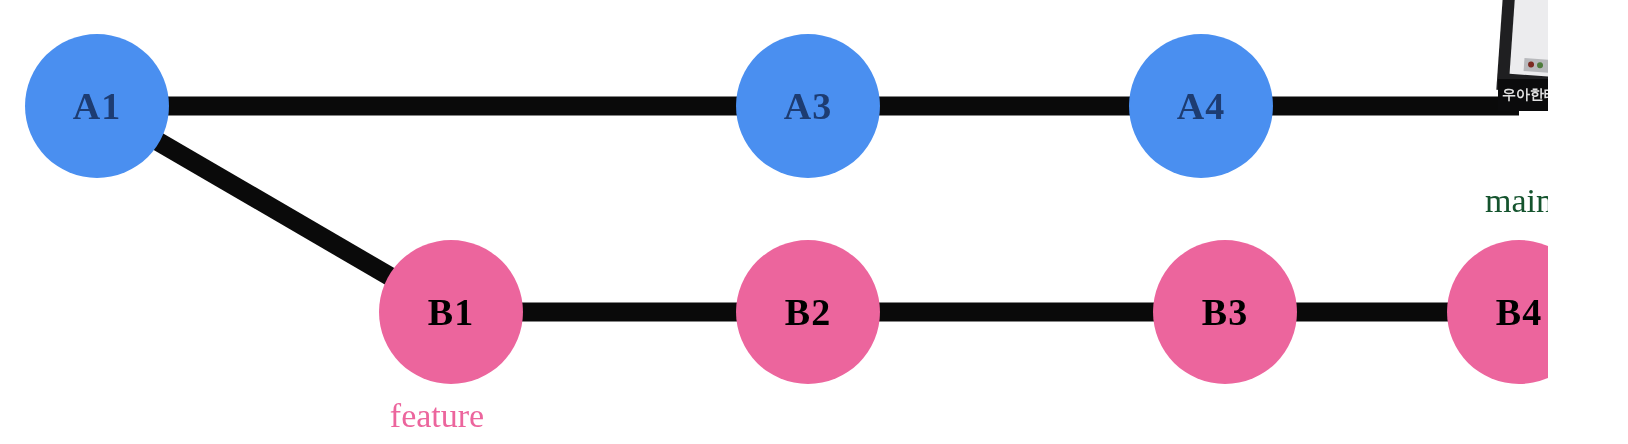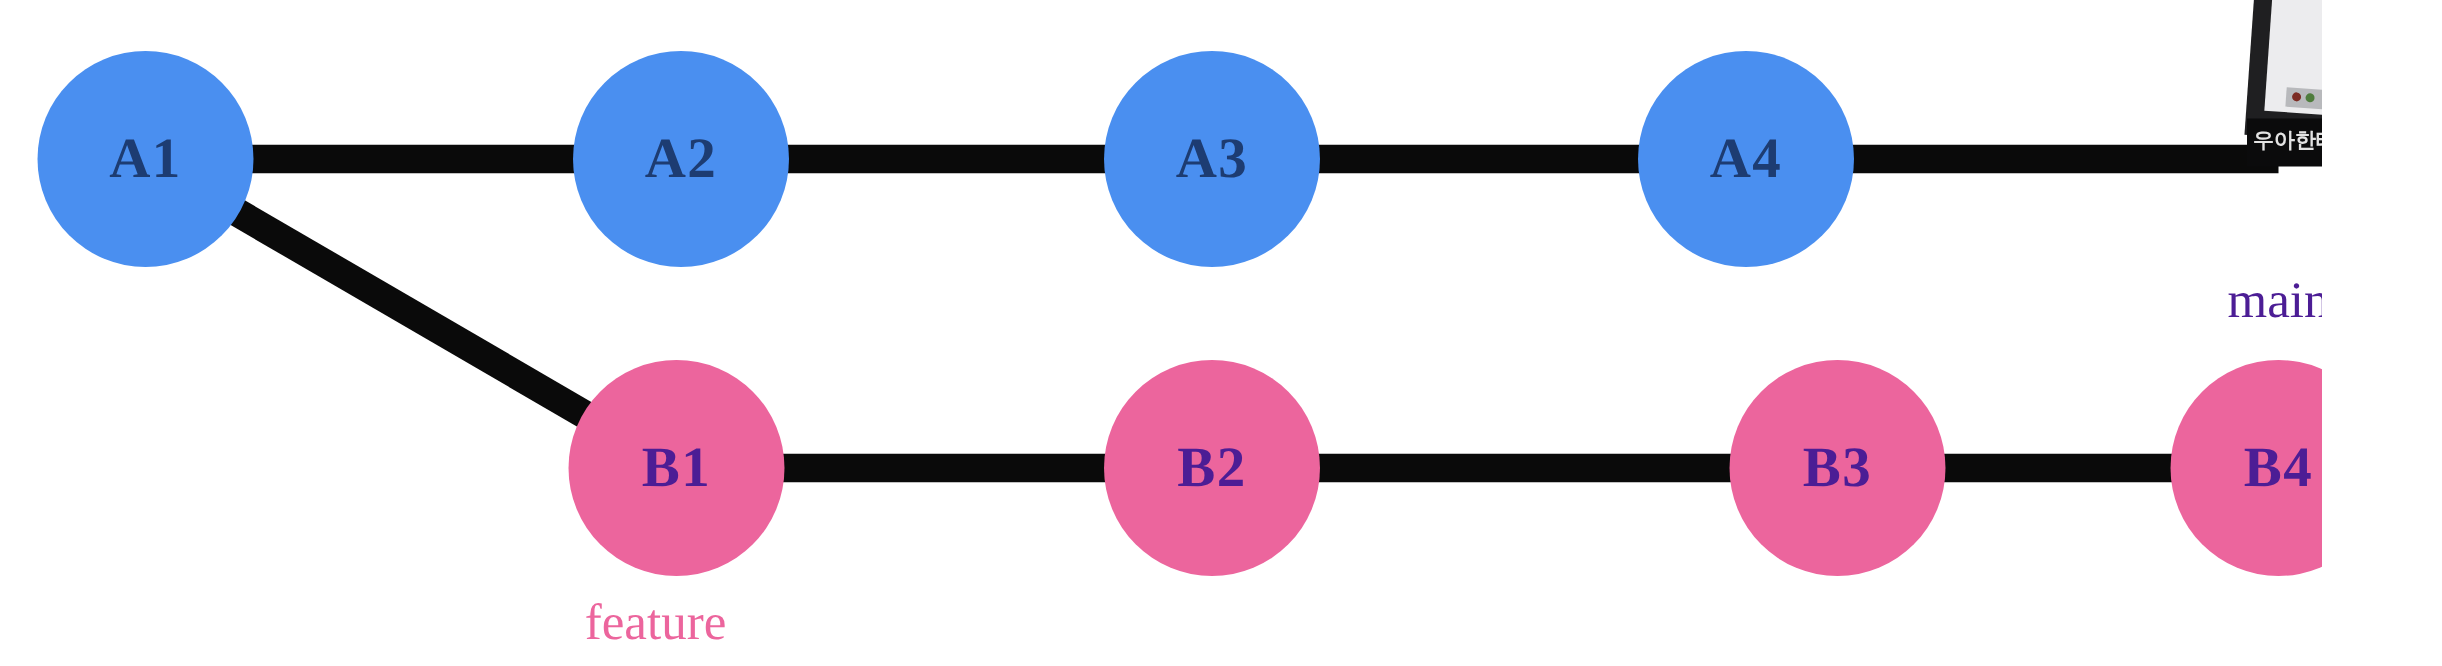--- a/index.html
+++ b/index.html
@@ -28,31 +28,31 @@
     font-weight: 700;
     z-index: 2;
     letter-spacing: 1px;
   }
   .node.main-node {
     background: #4a8ff0;
     color: #1d3c72;
   }
   .node.feature-node {
     background: #ec659d;
-    color: #4c1d95;
+    color: #000000;
   }
   .branch-label {
     position: absolute;
     width: 144px;
     text-align: center;
     font-size: 34px;
     font-weight: 500;
     z-index: 2;
   }
-  .branch-label.main-label { color: #4c1d95; }
+  .branch-label.main-label { color: #14532d; }
   .branch-label.feature-label { color: #ec659d; }
 
   
   .video-overlay {
     position: absolute;
     top: 0; right: 0;
     width: 52px;
     height: 118px;
     overflow: hidden;
     z-index: 5;
@@ -113,23 +113,22 @@
     <line x1="454" y1="106" x2="808" y2="106" stroke="#0a0a0a" stroke-width="19"></line>
     <line x1="808" y1="106" x2="1164" y2="106" stroke="#0a0a0a" stroke-width="19"></line>
     <line x1="1164" y1="106" x2="1519" y2="106" stroke="#0a0a0a" stroke-width="19"></line>
     <line x1="97" y1="106" x2="451" y2="312" stroke="#0a0a0a" stroke-width="19"></line>
     <line x1="451" y1="312" x2="808" y2="312" stroke="#0a0a0a" stroke-width="19"></line>
     <line x1="808" y1="312" x2="1165" y2="312" stroke="#0a0a0a" stroke-width="19"></line>
     <line x1="1165" y1="312" x2="1519" y2="312" stroke="#0a0a0a" stroke-width="19"></line>
   </svg>
 
   <div class="node main-node" style="left:25px;   top:34px;">A1</div>
-  <div class="node main-node" style="left:382px;  top:34px;">A2</div>
   <div class="node main-node" style="left:736px;  top:34px;">A3</div>
-  <div class="node main-node" style="left:1092px; top:34px;">A4</div>
+  <div class="node main-node" style="left:1129px; top:34px;">A4</div>
 
   <div class="node feature-node" style="left:379px;  top:240px;">B1</div>
   <div class="node feature-node" style="left:736px;  top:240px;">B2</div>
   <div class="node feature-node" style="left:1153px; top:240px;">B3</div>
   <div class="node feature-node" style="left:1447px; top:240px;">B4</div>
 
   <div class="branch-label main-label" style="left:1447px; top:182px;">main</div>
   <div class="branch-label feature-label" style="left:365px;  top:397px;">feature</div>
 
   <div class="video-overlay">

